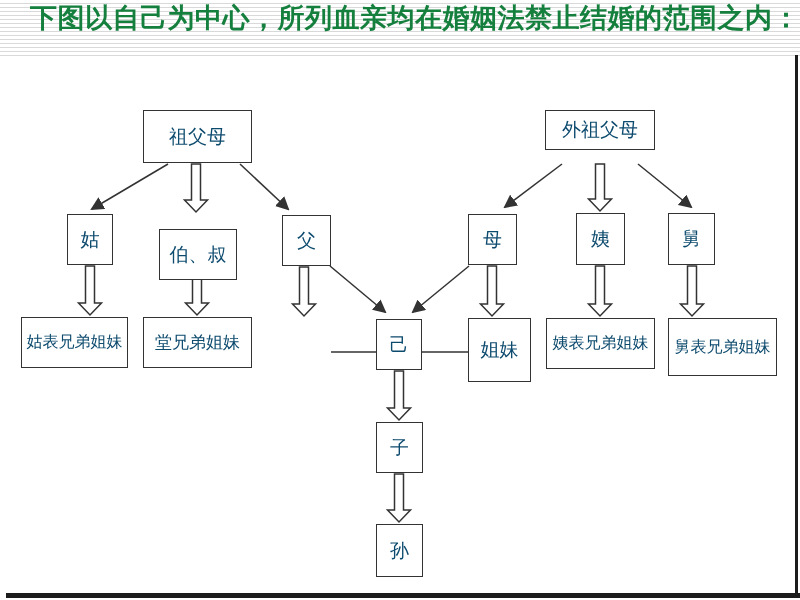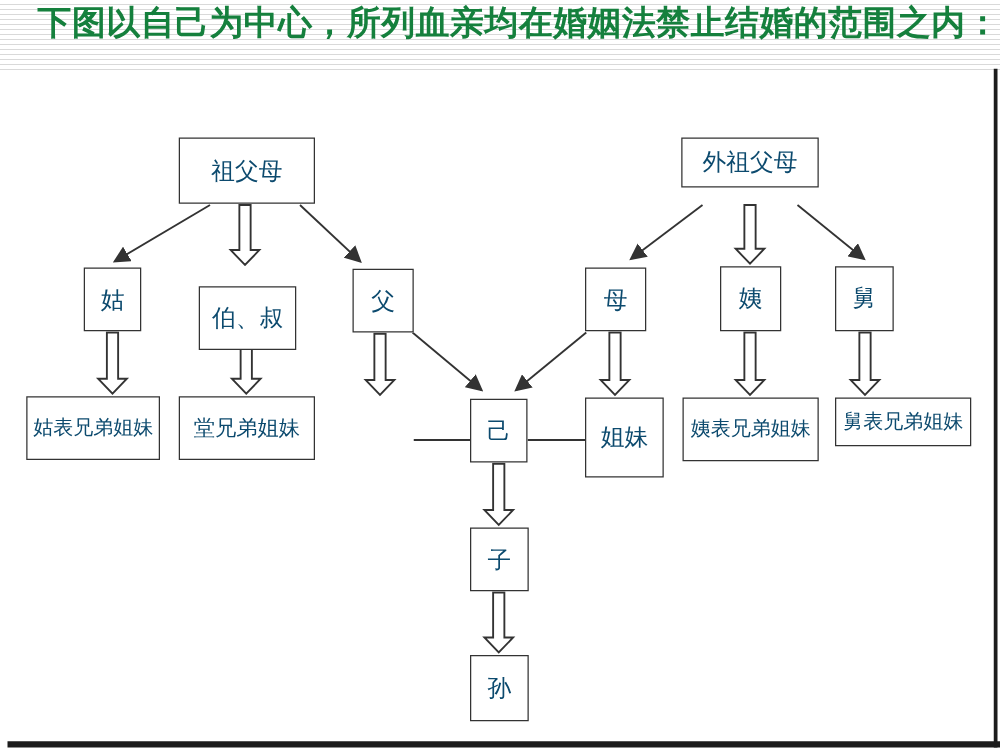--- a/index.html
+++ b/index.html
@@ -49,21 +49,21 @@
   .n-fu        {left:282px;top:215px;width:49px; height:51px;}
   .n-mu        {left:468px;top:214px;width:49px; height:51px;}
   .n-yi        {left:576px;top:213px;width:49px; height:52px;}
   .n-jiu       {left:668px;top:213px;width:47px; height:52px;}
   .n-gubiao    {left:21px; top:317px;width:107px;height:51px;}
   .n-tang      {left:143px;top:317px;width:109px;height:51px;}
   .n-xiongdi   {left:267px;top:318px;width:63px; height:51px;}
   .n-ji        {left:376px;top:319px;width:46px; height:51px;}
   .n-jiemei    {left:468px;top:318px;width:63px; height:64px;}
   .n-yibiao    {left:546px;top:318px;width:109px;height:51px;}
-  .n-jiubiao   {left:668px;top:318px;width:109px;height:39px;}
+  .n-jiubiao   {left:668px;top:318px;width:109px;height:58px;}
   .n-zi        {left:376px;top:422px;width:47px; height:51px;}
   .n-sun       {left:376px;top:524px;width:47px; height:53px;}
 </style>
 </head>
 <body>
 
 <div id="slide">
 
   <div class="stripes"></div>
 

